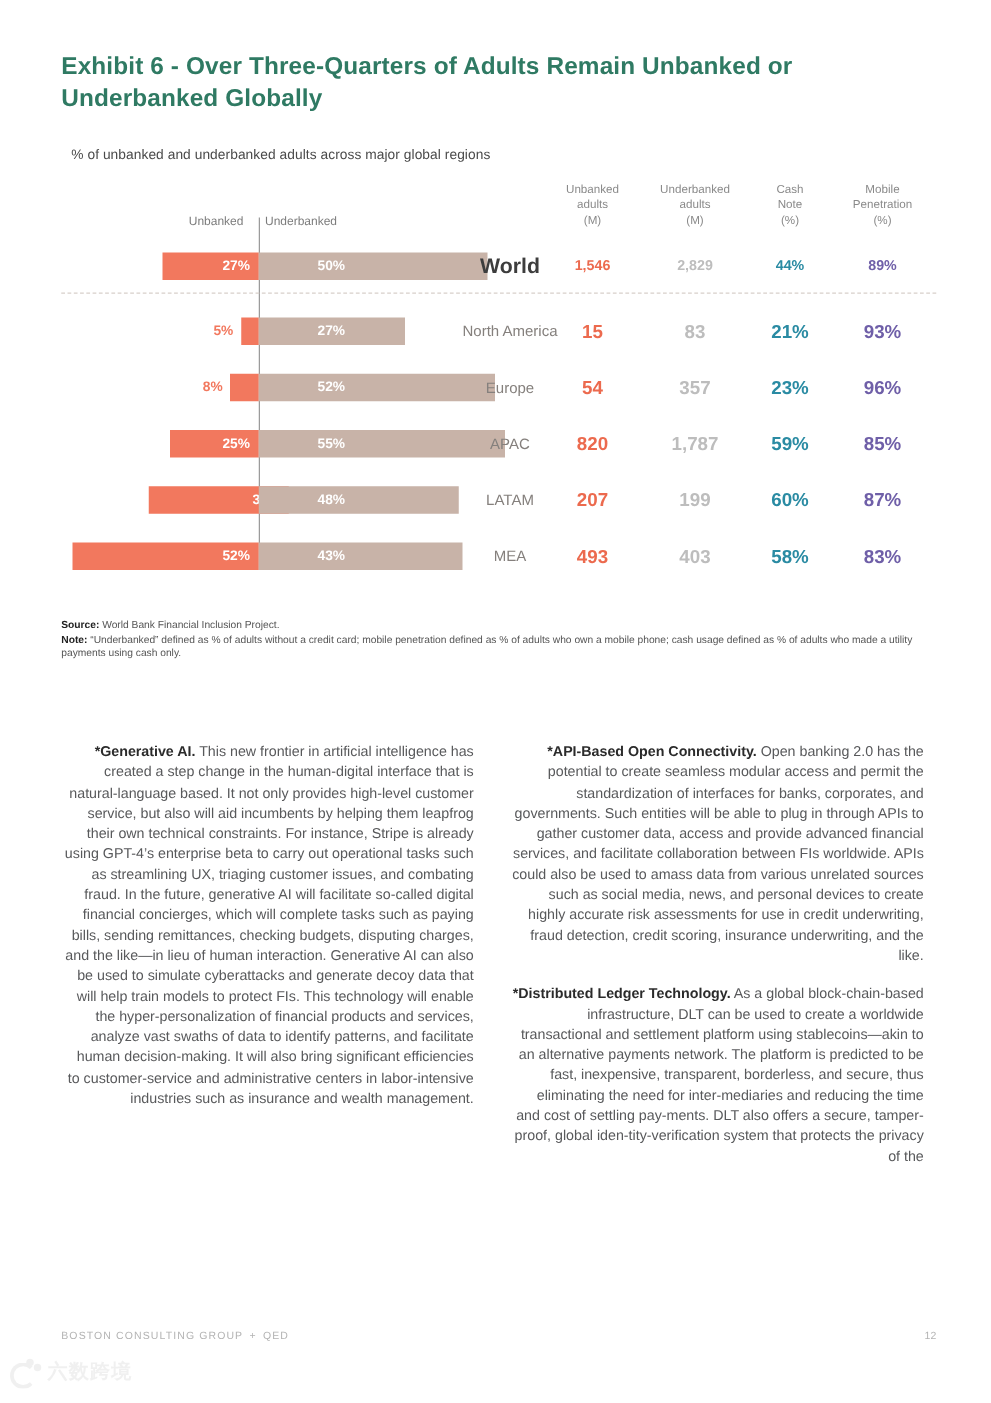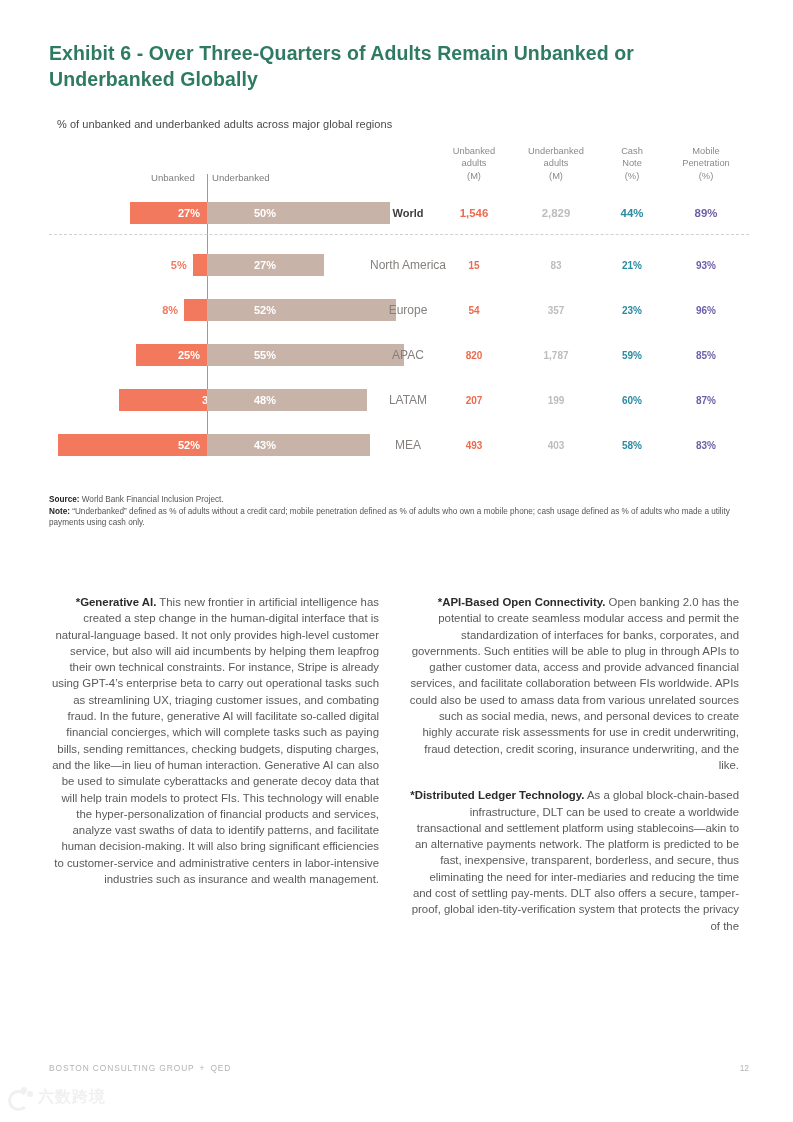--- a/index.html
+++ b/index.html
@@ -153,32 +153,32 @@
     height: 22px;
     display: flex;
     align-items: center;
     justify-content: center;
     font-size: 12px;
     color: #85807d;
     white-space: nowrap;
   }
   .row.world .region {
     font-weight: bold;
-    font-size: 11px;
+    font-size: 17px;
     color: #3d3d3d;
   }
 
   .metric {
     position: absolute;
     top: 11px;
     height: 22px;
     display: flex;
     align-items: center;
     justify-content: center;
-    font-size: 10px;
+    font-size: 15px;
     font-weight: bold;
     white-space: nowrap;
   }
   .m-unb   { color: #ec6a4e; }
   .m-und   { color: #bdbdbd; }
   .m-cash  { color: #2a8ba3; }
   .m-mob   { color: #6f5fa8; }
   .row.world .metric { font-size: 11.4px; }
 
   

